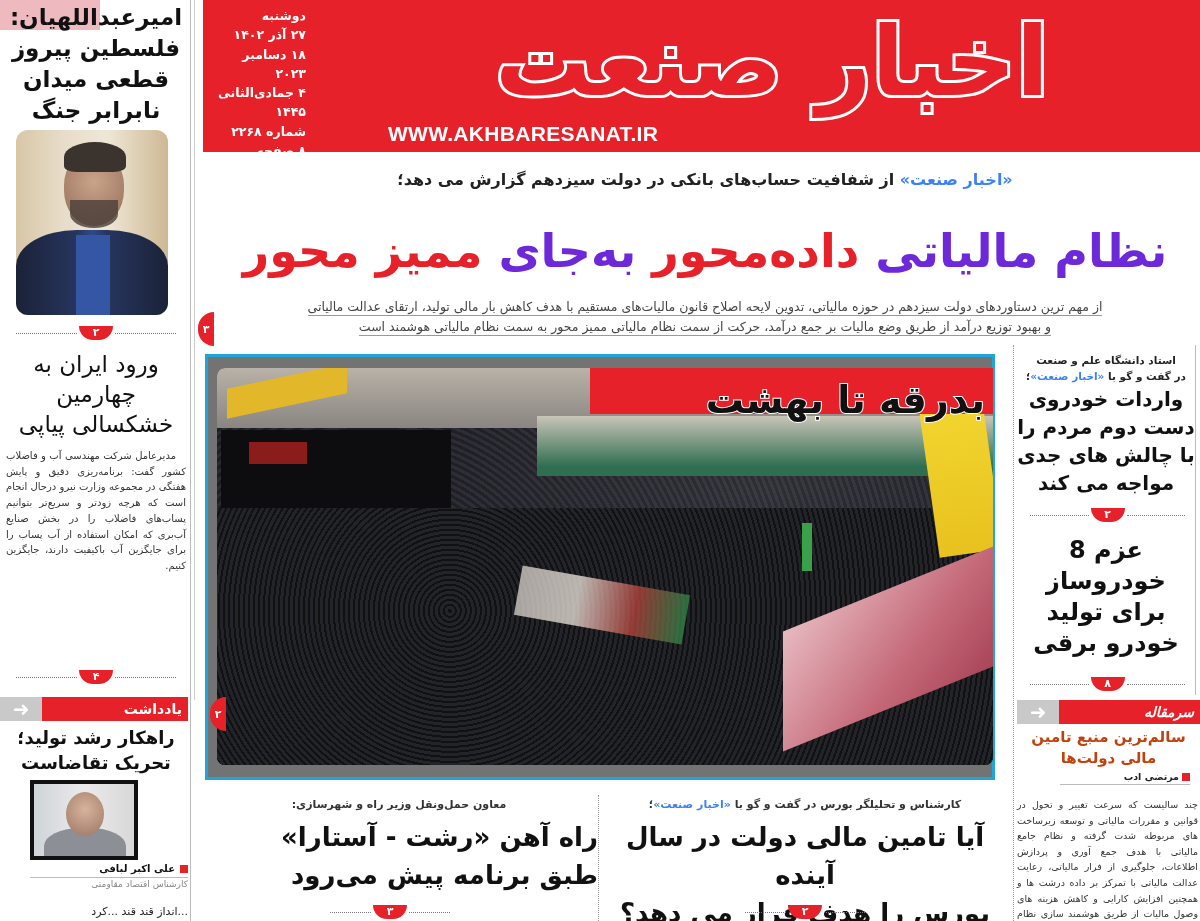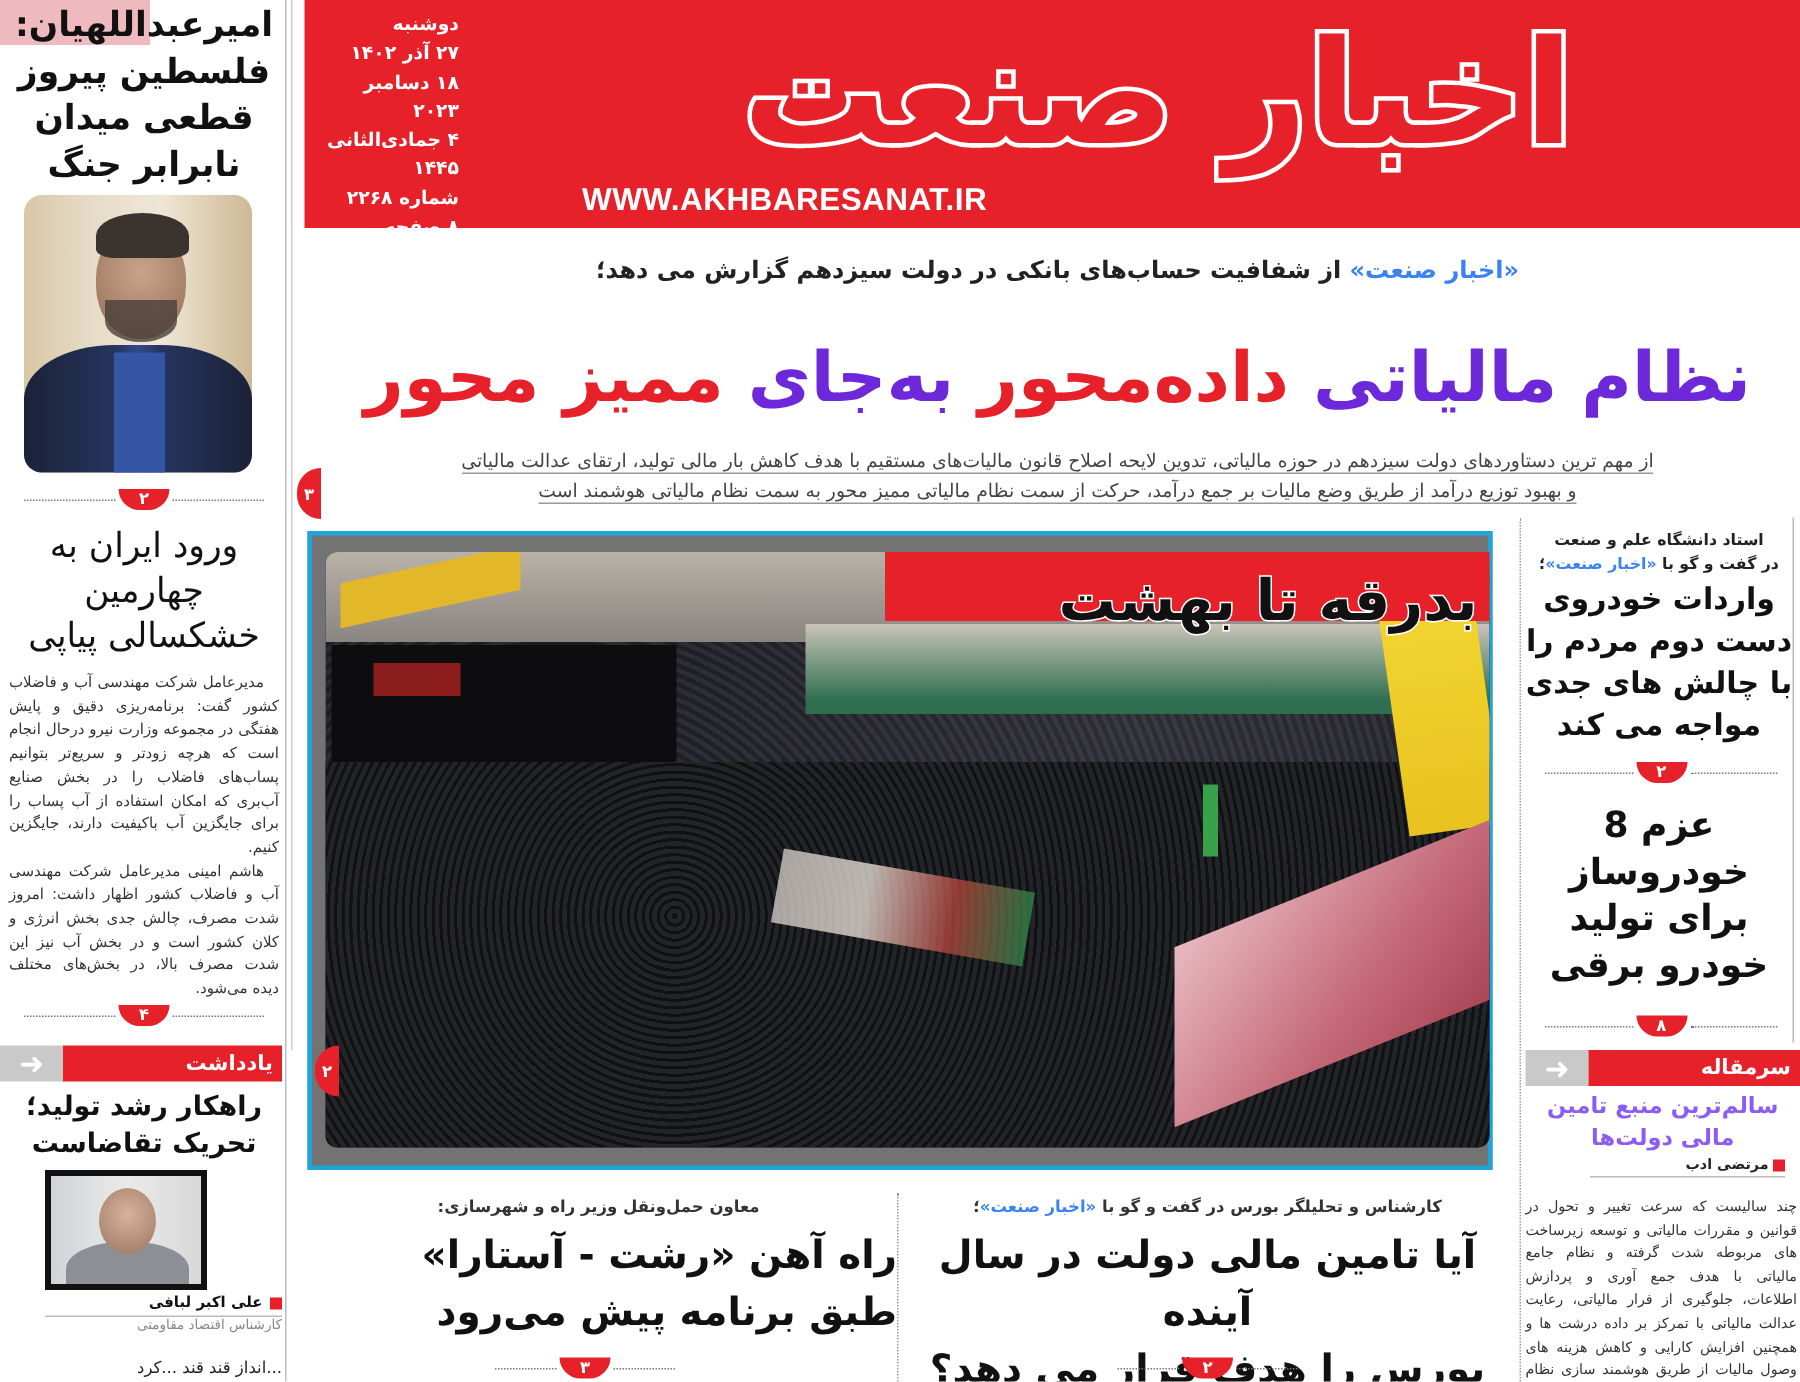--- a/index.html
+++ b/index.html
@@ -129,24 +129,24 @@
     left: 1016px; top: 535px; width: 180px; text-align: center; font-weight: bold; font-size: 24px; line-height: 31px; color: #111;
   }
 
   .edit-header { left: 1017px; top: 700px; width: 183px; height: 24px; }
   .edit-arrow {
     position: absolute; left: 0; top: 0; width: 42px; height: 24px; background: #c9c9c9;
     color: #fff; font-size: 20px; font-weight: bold; display: flex; align-items: center; justify-content: center;
   }
   .edit-label {
     position: absolute; left: 42px; top: 0; width: 141px; height: 24px; background: #e62129;
-    color: #fff; font-size: 14px; font-weight: bold; padding-right: 6px; line-height: 24px;
+    color: #fff; font-size: 14px; font-weight: bold; padding-right: 6px; line-height: 24px; font-style: italic;
   }
   .edit-title {
-    left: 1017px; top: 727px; width: 183px; text-align: center; font-weight: bold; font-size: 15px; line-height: 21px; color: #8b5cf6;
+    left: 1017px; top: 727px; width: 183px; text-align: center; font-weight: bold; font-size: 15px; line-height: 21px; color: #c2410c;
   }
   .edit-author {
     left: 1060px; top: 771px; width: 130px; font-size: 9.5px; font-weight: bold; color: #222;
     display: flex; align-items: center; gap: 3px; border-bottom: 1px solid #bbb; padding-bottom: 2px;
   }
   .edit-author .sq { width: 8px; height: 8px; background: #e62129; display: inline-block; }
   .edit-body {
     left: 1017px; top: 797px; width: 181px; font-size: 9.5px; line-height: 15.6px; color: #333; text-align: justify; text-align-last: right;
   }
 
@@ -245,21 +245,20 @@
 
 <div class="page-marker" style="left:16px; top:326px; width:160px;">
   <span class="dots"></span>
   <span class="num">۲</span>
   <span class="dots"></span>
 </div>
 
 <div class="abs drought-title">ورود ایران به چهارمین خشکسالی پیاپی</div>
 <div class="abs drought-body">
   <p style="text-indent:10px">مدیرعامل شرکت مهندسی آب و فاضلاب کشور گفت: برنامه‌ریزی دقیق و پایش هفتگی در مجموعه وزارت نیرو درحال انجام است که هرچه زودتر و سریع‌تر بتوانیم پساب‌های فاضلاب را در بخش صنایع آب‌بری که امکان استفاده از آب پساب را برای جایگزین آب باکیفیت دارند، جایگزین کنیم.</p>
-  <p style="text-indent:10px">هاشم امینی مدیرعامل شرکت مهندسی آب و فاضلاب کشور اظهار داشت: امروز شدت مصرف، چالش جدی بخش انرژی و کلان کشور است و در بخش آب نیز این شدت مصرف بالا، در بخش‌های مختلف دیده می‌شود.</p>
 </div>
 <div class="page-marker" style="left:16px; top:670px; width:160px;">
   <span class="dots"></span>
   <span class="num">۴</span>
   <span class="dots"></span>
 </div>
 
 <div class="abs note-header">
   <div class="note-arrow">➜</div>
   <div class="note-label">یادداشت</div>

